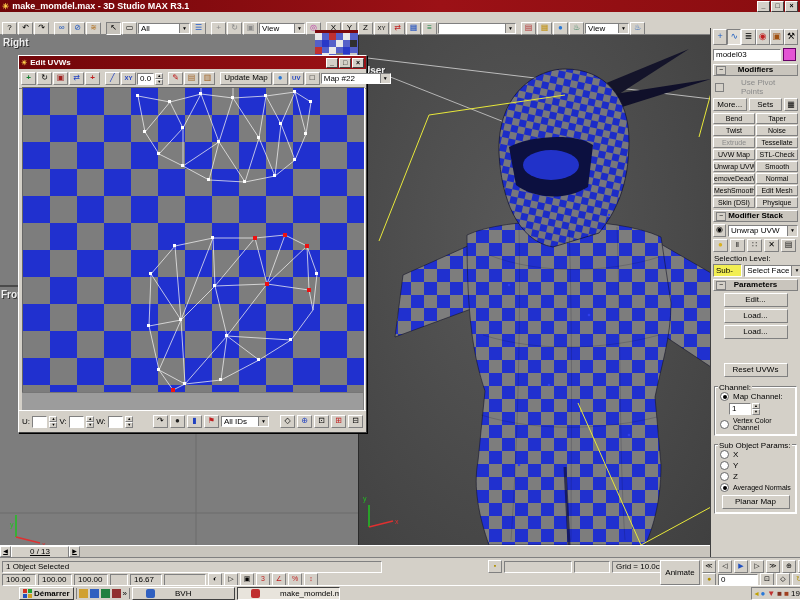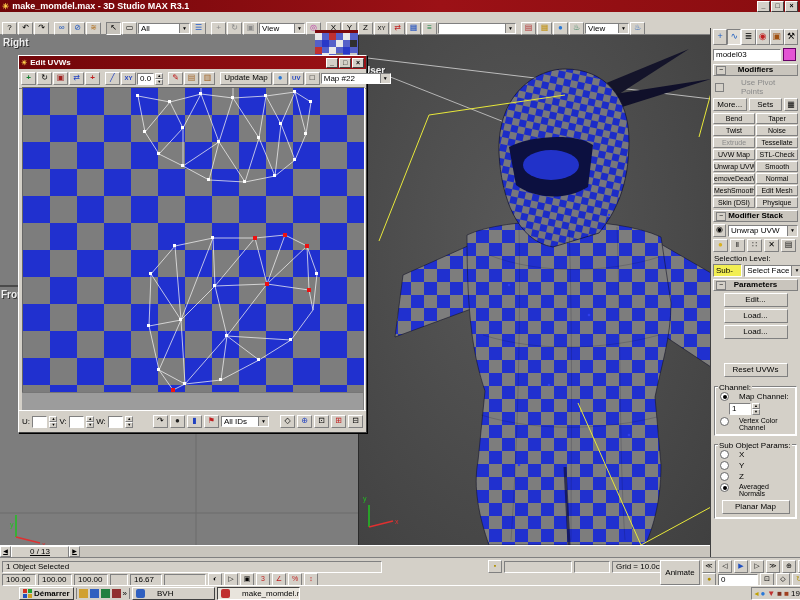--- a/index.html
+++ b/index.html
@@ -50,36 +50,36 @@
   .namerow{display:flex;gap:2px;align-items:center;margin-bottom:3px;}
   .rollout{background:#c9c5bd;border:1px solid;border-color:#fff #808080 #808080 #fff;height:10px;line-height:10px;text-align:center;font-weight:bold;margin:2px 0;position:relative;}
   .rollout .minus{position:absolute;left:2px;top:1px;width:8px;height:7px;border:1px solid #808080;background:#d4d0c8;line-height:5px;font-size:7px;text-align:center;font-weight:normal;}
   .btn{border:1px solid;border-color:#fff #808080 #808080 #fff;background:#d4d0c8;text-align:center;overflow:hidden;white-space:nowrap;}
   .modgrid{display:grid;grid-template-columns:1fr 1fr;gap:1px;font-size:7px;}
   .modgrid .btn{height:9px;line-height:9px;}
   .btn.disabled{color:#8a8a8a;}
   .pbtn{display:block;margin:2px auto;width:62px;height:12px;line-height:12px;}
   .grp{border:1px solid;border-color:#808080 #fff #fff #808080;outline:1px solid #fff;outline-offset:-2px;margin:4px 1px;padding:3px 2px 2px;position:relative;}
   .grp-label{position:absolute;top:-4px;left:3px;background:#d4d0c8;padding:0 1px;}
-  .radio{display:flex;gap:10px;margin:2px 0 2px 3px;}
+  .radio{display:flex;align-items:center;gap:4px;margin:2px 0 2px 3px;}
   .rdot{width:7px;height:7px;border-radius:50%;border:1px solid #666;background:#fff;position:relative;flex:none;}
   .rdot.sel:after{content:"";position:absolute;left:1.5px;top:1.5px;width:4px;height:4px;border-radius:50%;background:#000;}
   .subobj{background:#f2ee52;border:1px solid;border-color:#808080 #fff #fff #808080;height:11px;line-height:11px;padding:0 2px;}
   
   .timeslider{left:0;top:545px;width:710px;height:12px;background:#c9c5bd;border-top:1px solid #fff;display:flex;align-items:flex-start;text-decoration:underline;}
   .ts-btn{width:9px;background:#d4d0c8;border:1px solid;border-color:#fff #808080 #808080 #fff;font-size:6px;line-height:9px;text-align:center;flex:none;}
   .ts-handle{width:56px;background:#d4d0c8;border:1px solid;border-color:#fff #808080 #808080 #fff;text-align:center;line-height:10px;flex:none;}
   .statusbar{left:0;top:557px;width:800px;height:28px;background:#d4d0c8;border-top:1px solid #808080;}
   .srow{position:absolute;display:flex;align-items:center;gap:2px;}
   .sunken{border:1px solid;border-color:#808080 #fff #fff #808080;height:10px;line-height:10px;padding:0 3px;box-sizing:content-box;overflow:hidden;white-space:nowrap;}
   .sicon{width:12px;height:11px;border:1px solid;border-color:#fff #808080 #808080 #fff;background:#d4d0c8;font-size:7px;line-height:10px;text-align:center;flex:none;}
   
   .taskbar{left:17px;top:585px;width:800px;height:15px;background:#d4d0c8;border-top:1px solid #fff;display:flex;align-items:center;gap:2px;padding:0 2px;box-sizing:border-box;z-index:8;}
   .start{height:11px;border:1px solid;border-color:#fff #404040 #404040 #fff;background:#d4d0c8;font-weight:bold;display:flex;align-items:center;gap:2px;padding:0 3px;}
-  .task{height:11px;border:1px solid;border-color:#fff #404040 #404040 #fff;background:#d4d0c8;display:flex;align-items:center;gap:12px;padding:0 3px;width:75px;overflow:hidden;white-space:nowrap;}
+  .task{height:11px;border:1px solid;border-color:#fff #404040 #404040 #fff;background:#d4d0c8;display:flex;align-items:center;gap:20px;padding:0 13px;width:75px;overflow:hidden;white-space:nowrap;}
   .task.active{border-color:#404040 #fff #fff #404040;background:#e8e4dc;}
   .qicon{width:9px;height:9px;flex:none;}
   .tray{margin-left:auto;display:flex;align-items:center;gap:2px;border:1px solid;border-color:#808080 #fff #fff #808080;height:11px;padding:0 3px;}
   .malogo{position:absolute;left:728px;top:485px;width:58px;text-align:center;font-weight:bold;font-style:italic;
     font-size:30px;color:#c41210;text-shadow:2px 2px 0 #9a9a9a;line-height:30px;font-family:"Liberation Serif",serif;}
   .malogo:after{content:"";display:block;height:3px;background:#aaa;margin-top:-4px;box-shadow:2px 2px 0 #888;}
   svg{display:block;}
 </style>
 </head>
 <body>

